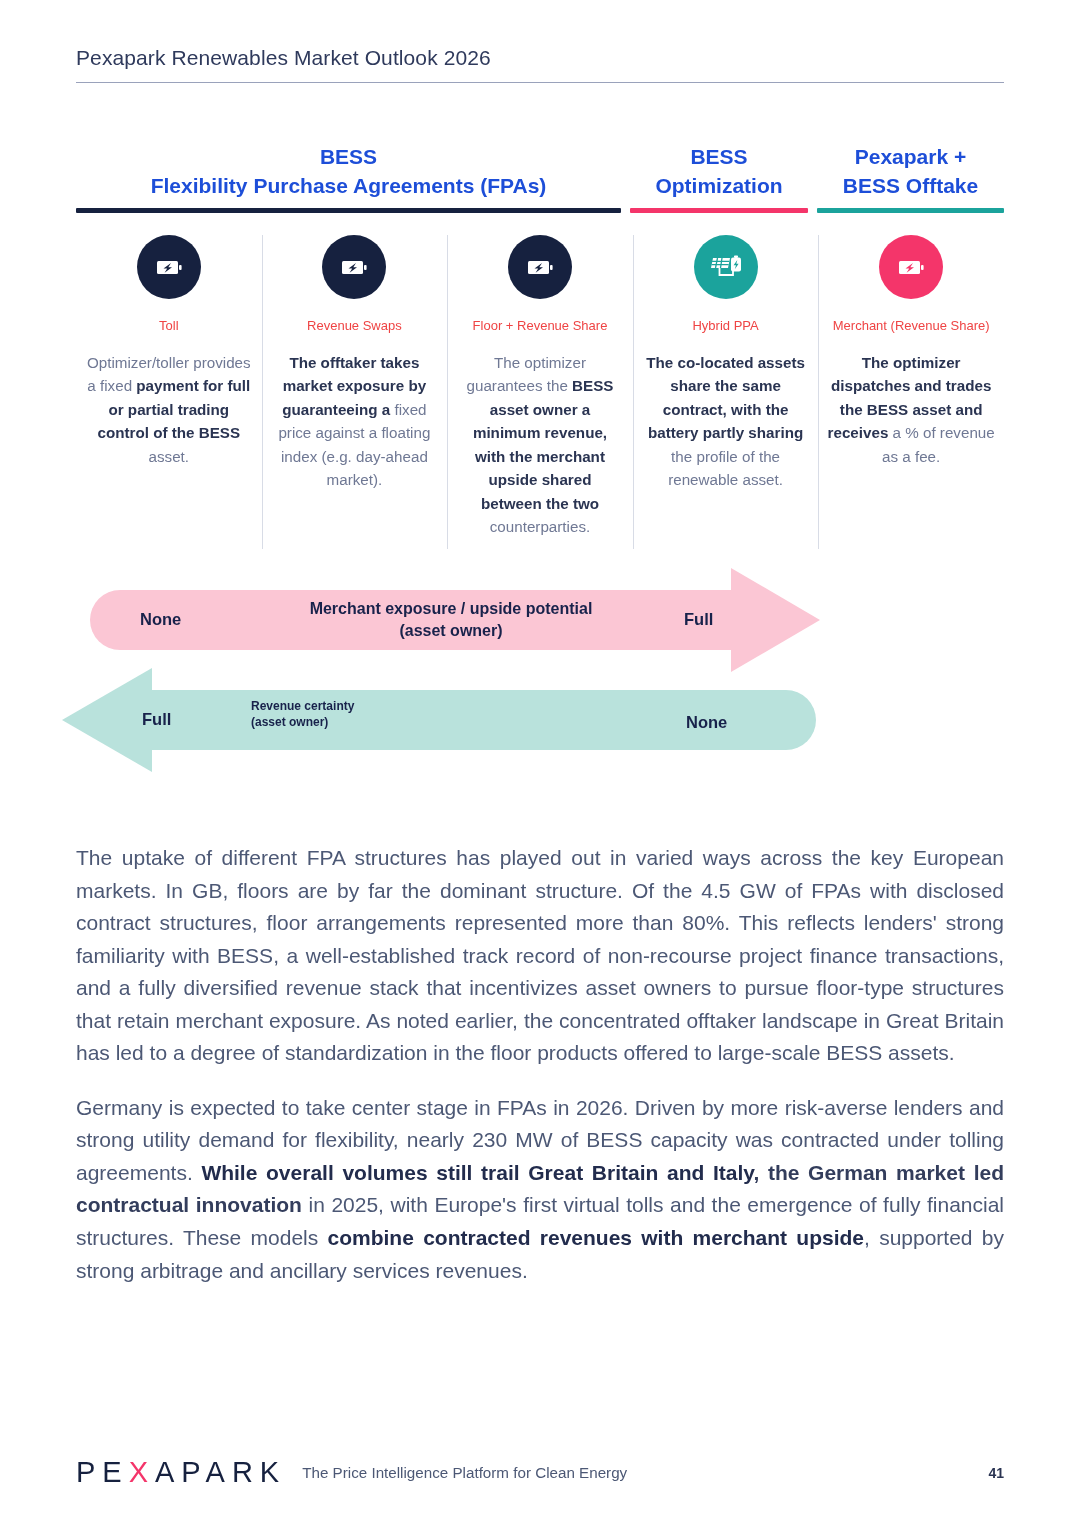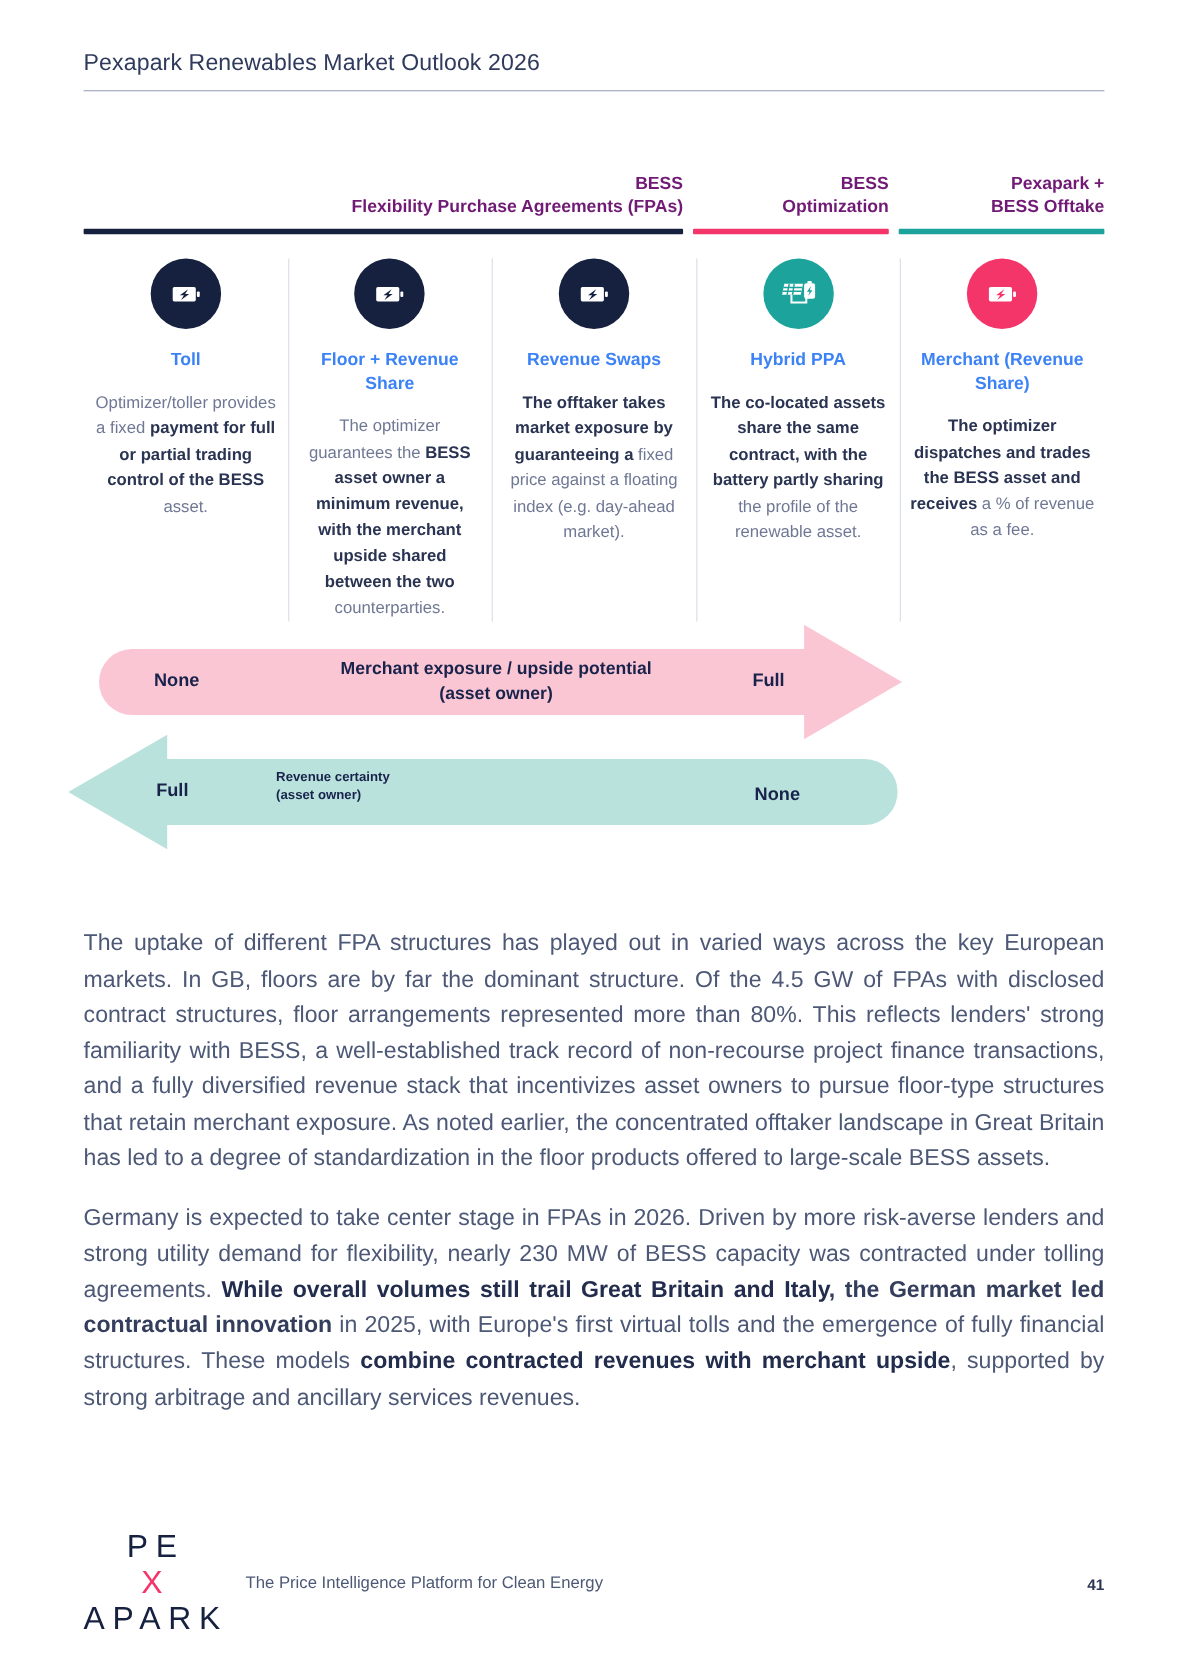--- a/index.html
+++ b/index.html
@@ -40,24 +40,24 @@
     top: 140px;
     width: 928px;
   }
 
   .group-headers {
     display: flex;
     align-items: flex-end;
     height: 66px;
   }
   .group-head {
-    text-align: right;
-    font-weight: bold;
-    font-size: 16px;
-    color: #701a75;
+    text-align: center;
+    font-weight: bold;
+    font-size: 21px;
+    color: #1d4ed8;
     line-height: 1.35;
     padding-bottom: 6px;
   }
   .g-fpa  { width: 545px; }
   .g-opt  { width: 178px; margin-left: 9px; }
   .g-hyb  { width: 187px; margin-left: 9px; }
 
   .group-bars {
     display: flex;
     margin-top: 2px;
@@ -101,23 +101,23 @@
     border-radius: 50%;
     display: flex;
     align-items: center;
     justify-content: center;
   }
   .ic-navy { background: #16213f; }
   .ic-pink { background: #f4356a; }
   .ic-teal { background: #1ba39c; }
 
   .col-title {
-    font-weight: bold;
-    font-size: 16px;
-    color: #3b82f6;
+    font-weight: normal;
+    font-size: 13px;
+    color: #ef4444;
     line-height: 1.35;
     margin-bottom: 16px;
   }
   .col-desc {
     font-size: 15.2px;
     line-height: 1.55;
     color: #6f7894;
   }
   .col-desc b {
     font-weight: bold;
@@ -223,21 +223,20 @@
     display: flex;
     align-items: center;
   }
   .logo {
     font-size: 29px;
     letter-spacing: 7px;
     font-weight: 500;
     color: #16213f;
     display: flex;
     align-items: center;
-    flex-direction: column;
   }
   .logo .x { color: #f4356a; }
   .tagline {
     font-size: 15.2px;
     color: #4c5875;
     margin-left: 16px;
   }
   .page-num {
     margin-left: auto;
     font-size: 14px;
@@ -298,38 +297,38 @@
       <div class="icon-wrap">
         <div class="icon-circle ic-navy">
           <svg width="34" height="34" viewBox="0 0 34 34">
             <rect x="5" y="11" width="21" height="13" rx="1.5" fill="#ffffff"></rect>
             <rect x="27" y="15" width="2.6" height="5" rx="1" fill="#ffffff"></rect>
             <path d="M19 13 L11.5 18.4 L15.2 18.4 L12.6 22.8 L20 17.2 L16.3 17.2 Z" fill="#16213f"></path>
           </svg>
         </div>
       </div>
       <div class="col-body">
-        <div class="col-title">Floor + Revenue Share</div>
-        <div class="col-desc"><span>The optimizer guarantees the </span><b>BESS asset owner a minimum revenue, with the merchant upside shared between the two</b><span> counterparties.</span></div>
+        <div class="col-title">Revenue Swaps</div>
+        <div class="col-desc"><b>The offtaker takes market exposure by guaranteeing a</b><span> fixed price against a floating index (e.g. day-ahead market).</span></div>
       </div>
     </div>
 
     <div class="col">
       <div class="icon-wrap">
         <div class="icon-circle ic-navy">
           <svg width="34" height="34" viewBox="0 0 34 34">
             <rect x="5" y="11" width="21" height="13" rx="1.5" fill="#ffffff"></rect>
             <rect x="27" y="15" width="2.6" height="5" rx="1" fill="#ffffff"></rect>
             <path d="M19 13 L11.5 18.4 L15.2 18.4 L12.6 22.8 L20 17.2 L16.3 17.2 Z" fill="#16213f"></path>
           </svg>
         </div>
       </div>
       <div class="col-body">
-        <div class="col-title">Revenue Swaps</div>
-        <div class="col-desc"><b>The offtaker takes market exposure by guaranteeing a</b><span> fixed price against a floating index (e.g. day-ahead market).</span></div>
+        <div class="col-title">Floor + Revenue Share</div>
+        <div class="col-desc"><span>The optimizer guarantees the </span><b>BESS asset owner a minimum revenue, with the merchant upside shared between the two</b><span> counterparties.</span></div>
       </div>
     </div>
 
     <div class="col">
       <div class="icon-wrap">
         <div class="icon-circle ic-teal">
           <svg width="40" height="40" viewBox="0 0 40 40">
             <g fill="none" stroke="#ffffff" stroke-width="1.8">
               <path d="M7 11 L24 11 L22 21 L5 21 Z" fill="#ffffff" stroke="none"></path>
               <path d="M11.5 11 L9.5 21 M16 11 L14.5 21 M6.1 14.3 L23.3 14.3 M5.6 17.7 L22.7 17.7" stroke="#1ba39c" stroke-width="1.3"></path>

